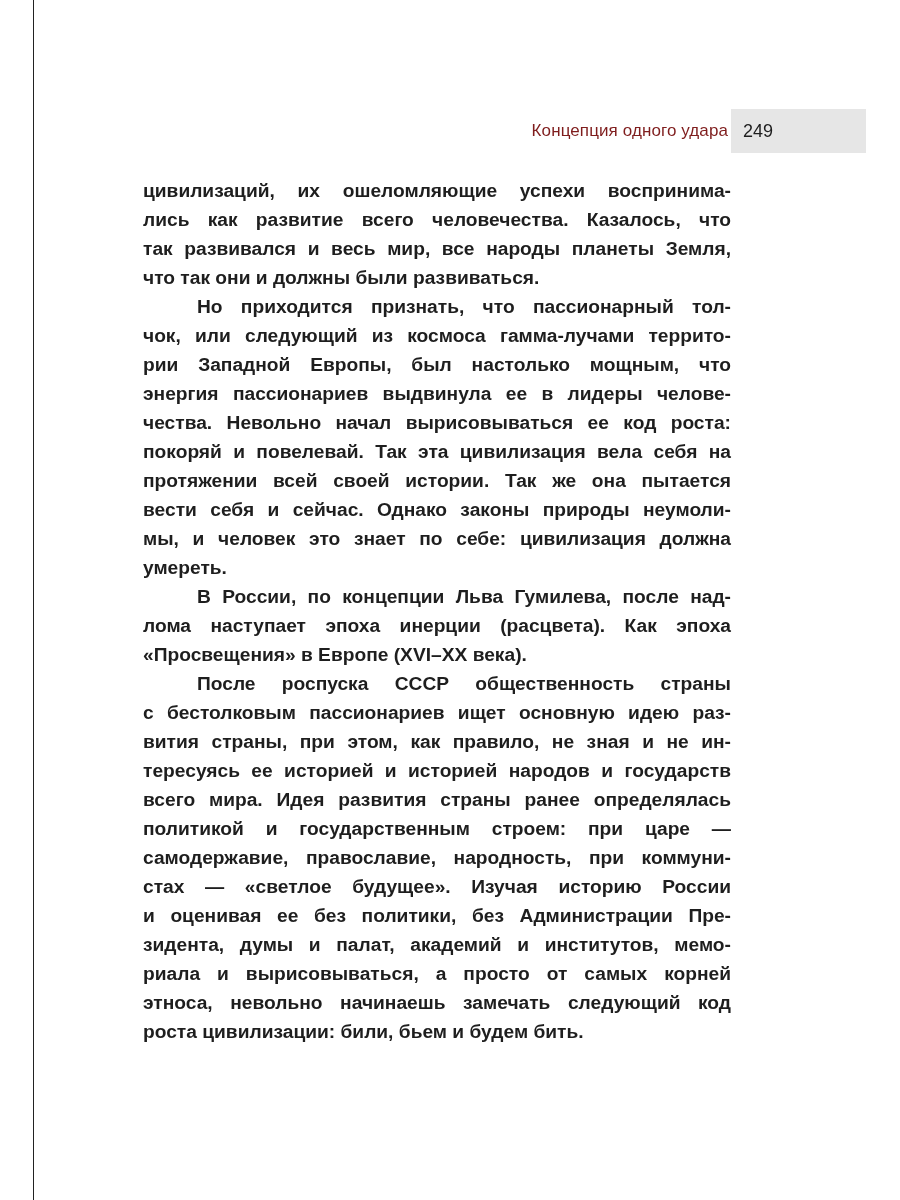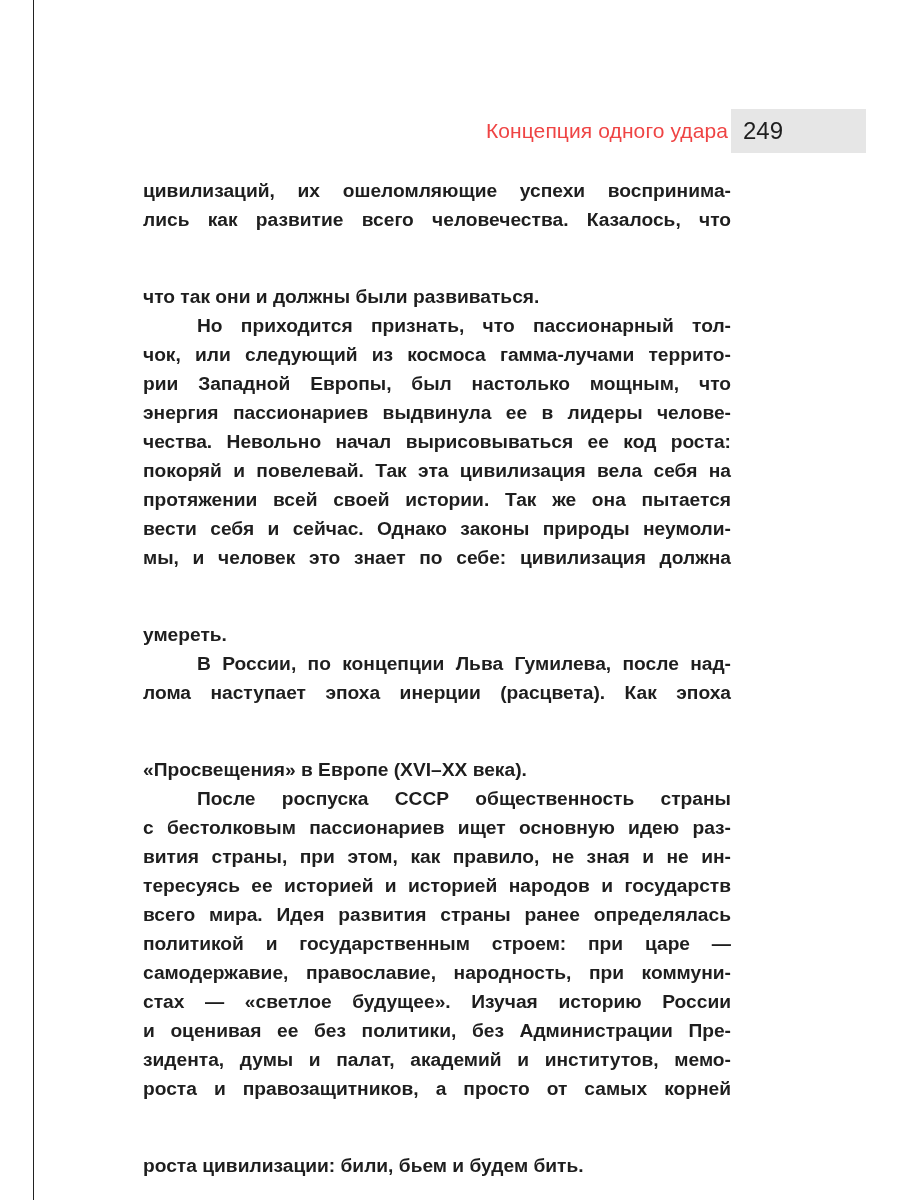--- a/index.html
+++ b/index.html
@@ -29,39 +29,39 @@
       left: 0;
       width: 866px;
       height: 44px;
     }
     .running-title {
       position: absolute;
       right: 138px;
       top: 0;
       height: 44px;
       line-height: 44px;
-      font-size: 21px;
-      color: #ef4444;
+      font-size: 17px;
+      color: #7f1d1d;
       white-space: nowrap;
       letter-spacing: 0.1px;
     }
     .page-number-box {
       position: absolute;
       left: 731px;
       top: 0;
       width: 135px;
       height: 44px;
       background: #e6e6e6;
     }
     .page-number {
       position: absolute;
       left: 12px;
       top: 0;
       line-height: 44px;
-      font-size: 24px;
+      font-size: 18px;
       color: #1e1e1e;
     }
     .body-text {
       position: absolute;
       left: 143px;
       top: 176px;
       width: 588px;
       font-size: 19.2px;
       line-height: 29px;
       color: #1e1e1e;
@@ -69,21 +69,20 @@
     .line {
       display: block;
       text-align: justify;
       text-align-last: justify;
       white-space: nowrap;
       height: 29px;
       font-weight: bold;
     }
     .line.last {
       text-align-last: left;
-      margin-top: 48px;
     }
     .line.first-indent {
       padding-left: 54px;
     }
   </style>
 </head>
 <body>
 
 <div class="spine-line"></div>
 
@@ -91,20 +90,21 @@
   <span class="running-title">Концепция одного удара</span>
   <div class="page-number-box">
     <span class="page-number">249</span>
   </div>
 </div>
 
 <div class="body-text">
   <div>
     <span class="line">цивилизаций, их ошеломляющие успехи восприни­ма-</span>
     <span class="line">лись как развитие всего человечества. Казалось, что</span>
+    <span class="line">так развивался и весь мир, все народы планеты Земля,</span>
     <span class="line last">что так они и должны были развиваться.</span>
   </div>
   <div>
     <span class="line first-indent">Но приходится признать, что пассионарный тол-</span>
     <span class="line">чок, или следующий из космоса гамма-лучами террито-</span>
     <span class="line">рии Западной Европы, был настолько мощным, что</span>
     <span class="line">энергия пассионариев выдвинула ее в лидеры челове-</span>
     <span class="line">чества. Невольно начал вырисовываться ее код роста:</span>
     <span class="line">покоряй и повелевай. Так эта цивилизация вела себя на</span>
     <span class="line">протяжении всей своей истории. Так же она пытается</span>
@@ -121,16 +121,17 @@
     <span class="line first-indent">После роспуска СССР общественность страны</span>
     <span class="line">с бестолковым пассионариев ищет основную идею раз-</span>
     <span class="line">вития страны, при этом, как правило, не зная и не ин-</span>
     <span class="line">тересуясь ее историей и историей народов и государств</span>
     <span class="line">всего мира. Идея развития страны ранее определялась</span>
     <span class="line">политикой и государственным строем: при царе —</span>
     <span class="line">самодержавие, православие, народность, при коммуни-</span>
     <span class="line">стах — «светлое будущее». Изучая историю России</span>
     <span class="line">и оценивая ее без политики, без Администрации Пре-</span>
     <span class="line">зидента, думы и палат, академий и институтов, мемо-</span>
-    <span class="line">роста и правозащитников, а просто от самых корней</span>
+    <span class="line">риала и вырисовываться, а просто от самых корней</span>
+    <span class="line">этноса, невольно начинаешь замечать следующий код</span>
     <span class="line last">роста цивилизации: били, бьем и будем бить.</span>
   </div>
 </div>
 
 </body></html>

